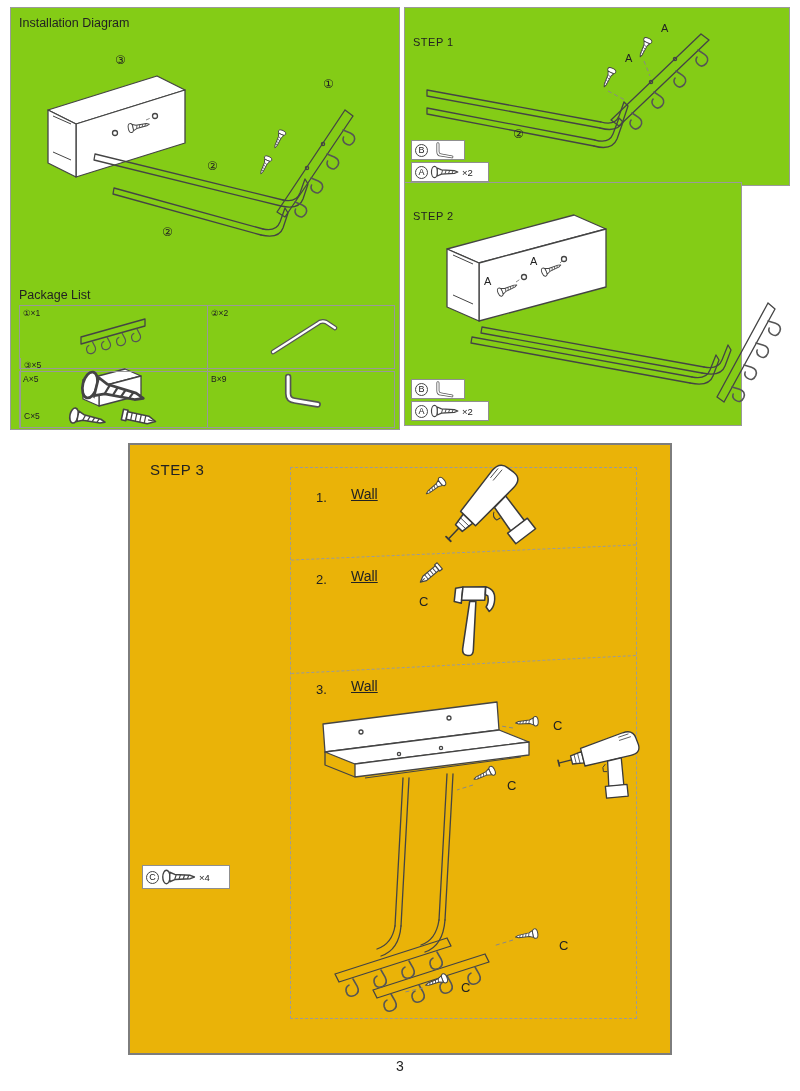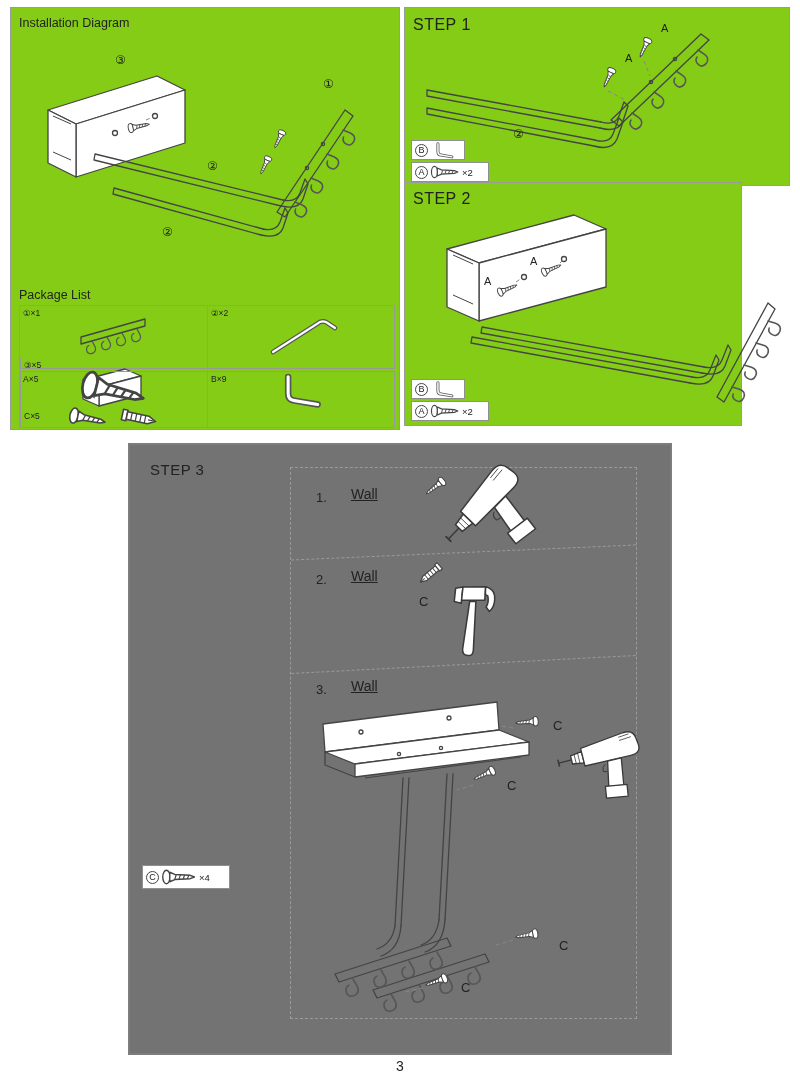--- a/index.html
+++ b/index.html
@@ -1,23 +1,23 @@
 <!DOCTYPE html>
 <html><head>
 <meta charset="utf-8">
 <style>
   * { margin:0; padding:0; box-sizing:border-box; }
   html,body { background:#fff; }
   body { font-family:"Liberation Sans", sans-serif; color:#333; }
   .page { position:relative; width:800px; height:1091px; background:#fff; margin:0 auto; overflow:hidden; }
   .abs { position:absolute; }
   .panel { position:absolute; border:1px solid #9a9a9a; background:#84cc16;padding-left:48px; }
-  .panel-bold { position:absolute; border:2px solid #7d7d7d; background:#737373;text-align:center; }
+  .panel-bold { position:absolute; border:2px solid #7d7d7d; background:#eab308;text-align:center; }
   .ptitle { font-size:12.5px; color:#222; }
-  .step-title { font-size:16px; color:#222; letter-spacing:0.5px; }
+  .step-title { font-size:11px; color:#222; letter-spacing:0.5px;margin-top:20px; }
   .step3-title { font-size:15px; color:#222; letter-spacing:0.5px; }
   .ptable { position:absolute; display:grid; grid-template-columns:repeat(2,1fr); border:1px solid #999; }
   .pcell { position:relative; display:flex; align-items:center; justify-content:center; border-left:1px solid #999; }
   .pcell:first-child { border-left:none; }
   .cell-label { position:absolute; top:2px; left:3px; font-size:8.5px; color:#222; }
   .legend-box { display:flex; align-items:center; gap:3px; border:1px solid #8f8f8f; padding:0 3px; background:#fff; }
   .circ { display:inline-flex; align-items:center; justify-content:center; width:13px; height:13px; min-width:13px;
           border:1px solid #444; border-radius:50%; font-size:9px; color:#222; }
   .qty { font-size:9.5px; color:#222; }
   .dashed-box { position:absolute; border:1px dashed #9a9a9a; }

